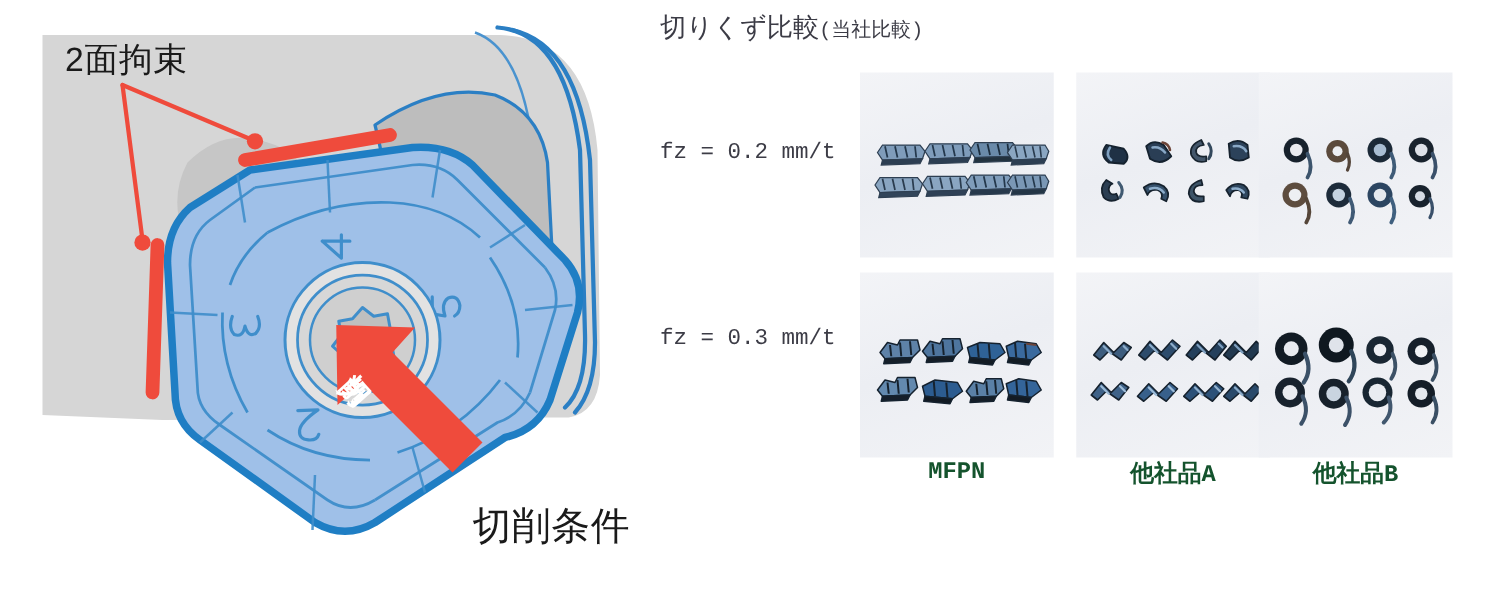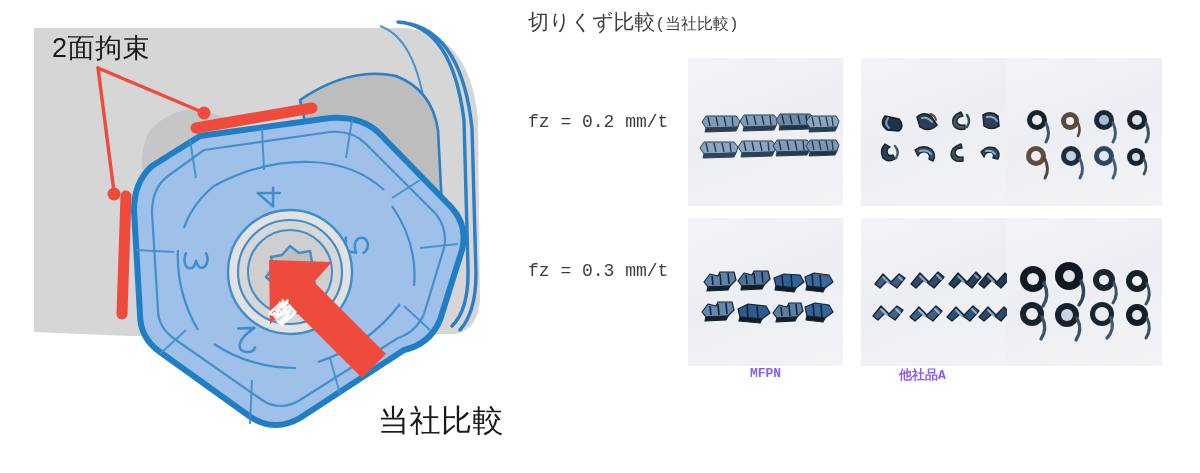--- a/index.html
+++ b/index.html
@@ -80,26 +80,26 @@
     white-space: nowrap;
   }
   #row-label-0 { top: 112px; }
   #row-label-1 { top: 261px; }
 
   .col-label {
     position: absolute;
     top: 366px;
     width: 155px;
     text-align: center;
-    font-size: 13px;
-    color: #8b5cf6;
+    font-size: 19px;
+    color: #14532d;
     font-weight: 600;
   }
   #col-label-0 { left: 168px; }
-  #col-label-1 { left: 325px; text-align: center; }
+  #col-label-1 { left: 341px; text-align: center; }
   #col-label-2 { left: 487px; }
 
   .photo-panel {
     position: absolute;
     background: linear-gradient(160deg, #f3f4f7 0%, #eceef3 45%, #f2f3f6 100%);
     overflow: hidden;
   }
   .photo-panel svg { display: block; }
 
   #caption {
@@ -221,21 +221,21 @@
       <circle cx="114" cy="194" r="6.5" fill="#ef4b3c"></circle>
     </g>
 
     <g>
       <path d="M 275,266 L 338,268 L 320,288 L 392,360 L 368,384 L 296,312 L 276,330 Z" transform="translate(-6,-6)" fill="#ef4b3c"></path>
     </g>
   </svg>
 
   <div class="diagram-label" id="label-two-face">2面拘束</div>
 
-  <div class="diagram-label" id="label-main-edge">当社比較</div>
+  <div class="diagram-label" id="label-main-edge">切削条件</div>
 
   <div id="label-cutting-force">切削力</div>
 </div>
 
 <div id="comparison-panel">
 
   <div id="comparison-title">
     <span>切りくず比較</span><span class="sub">(当社比較)</span>
   </div>
 
@@ -512,14 +512,15 @@
           <circle cx="12" cy="11" r="11" fill="#141d27"></circle>
           <circle cx="12" cy="11" r="5" fill="#e4e8ee"></circle>
           <path d="M 22,14 Q 27,25 21,34" stroke="#3a4f64" stroke-width="3"></path>
         </g>
       </g>
     </svg>
   </div>
 
   <div class="col-label" id="col-label-0">MFPN</div>
   <div class="col-label" id="col-label-1">他社品A</div>
+  <div class="col-label" id="col-label-2">他社品B</div>
 
 </div>
 
 </body></html>

